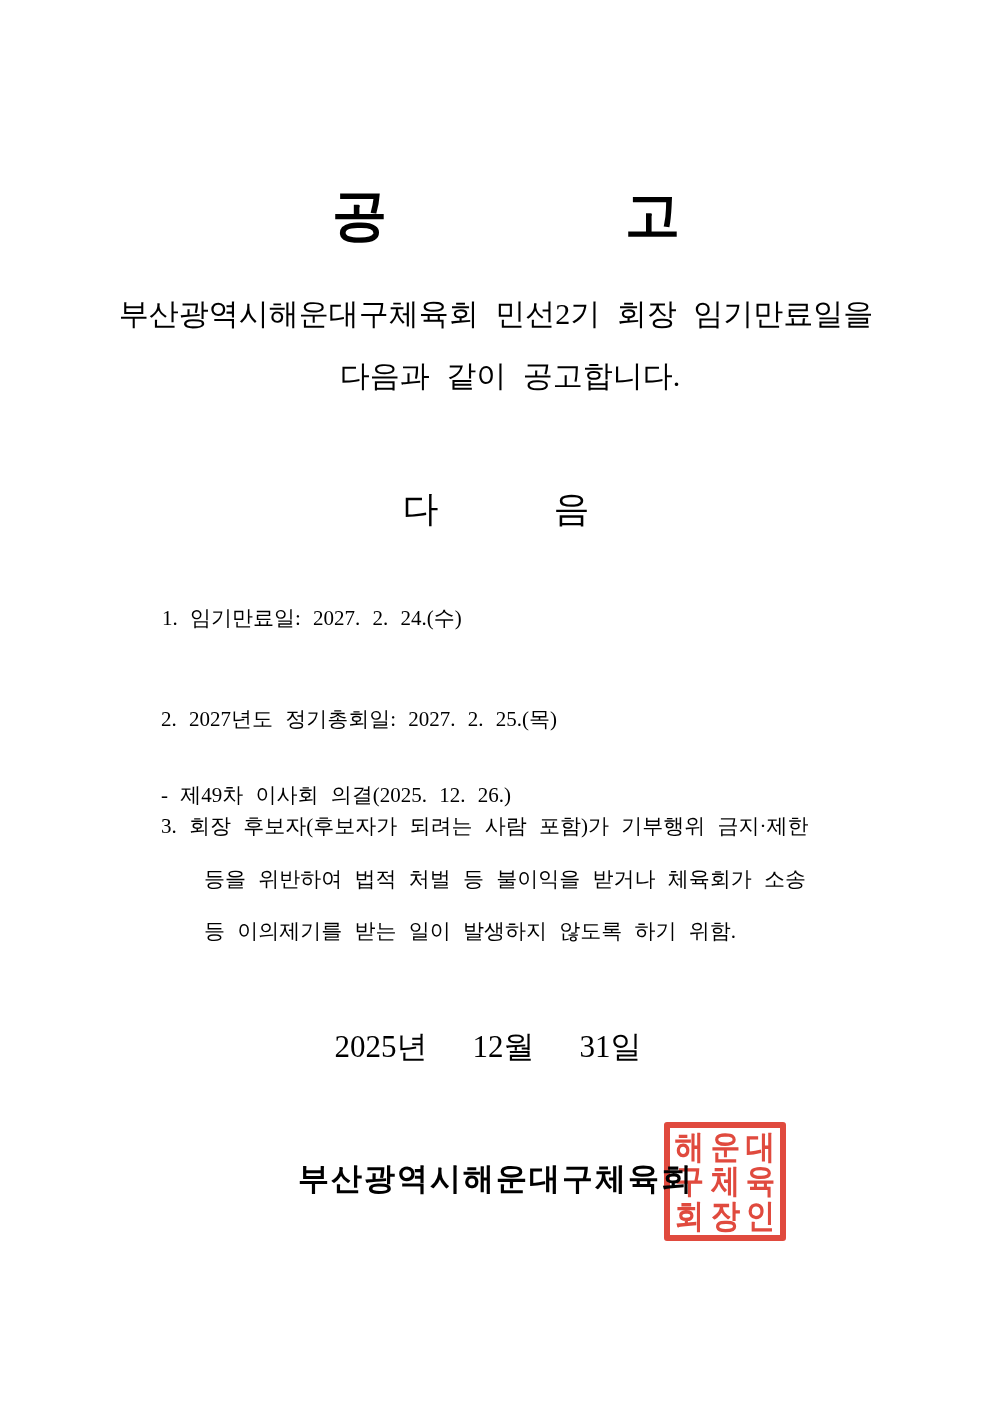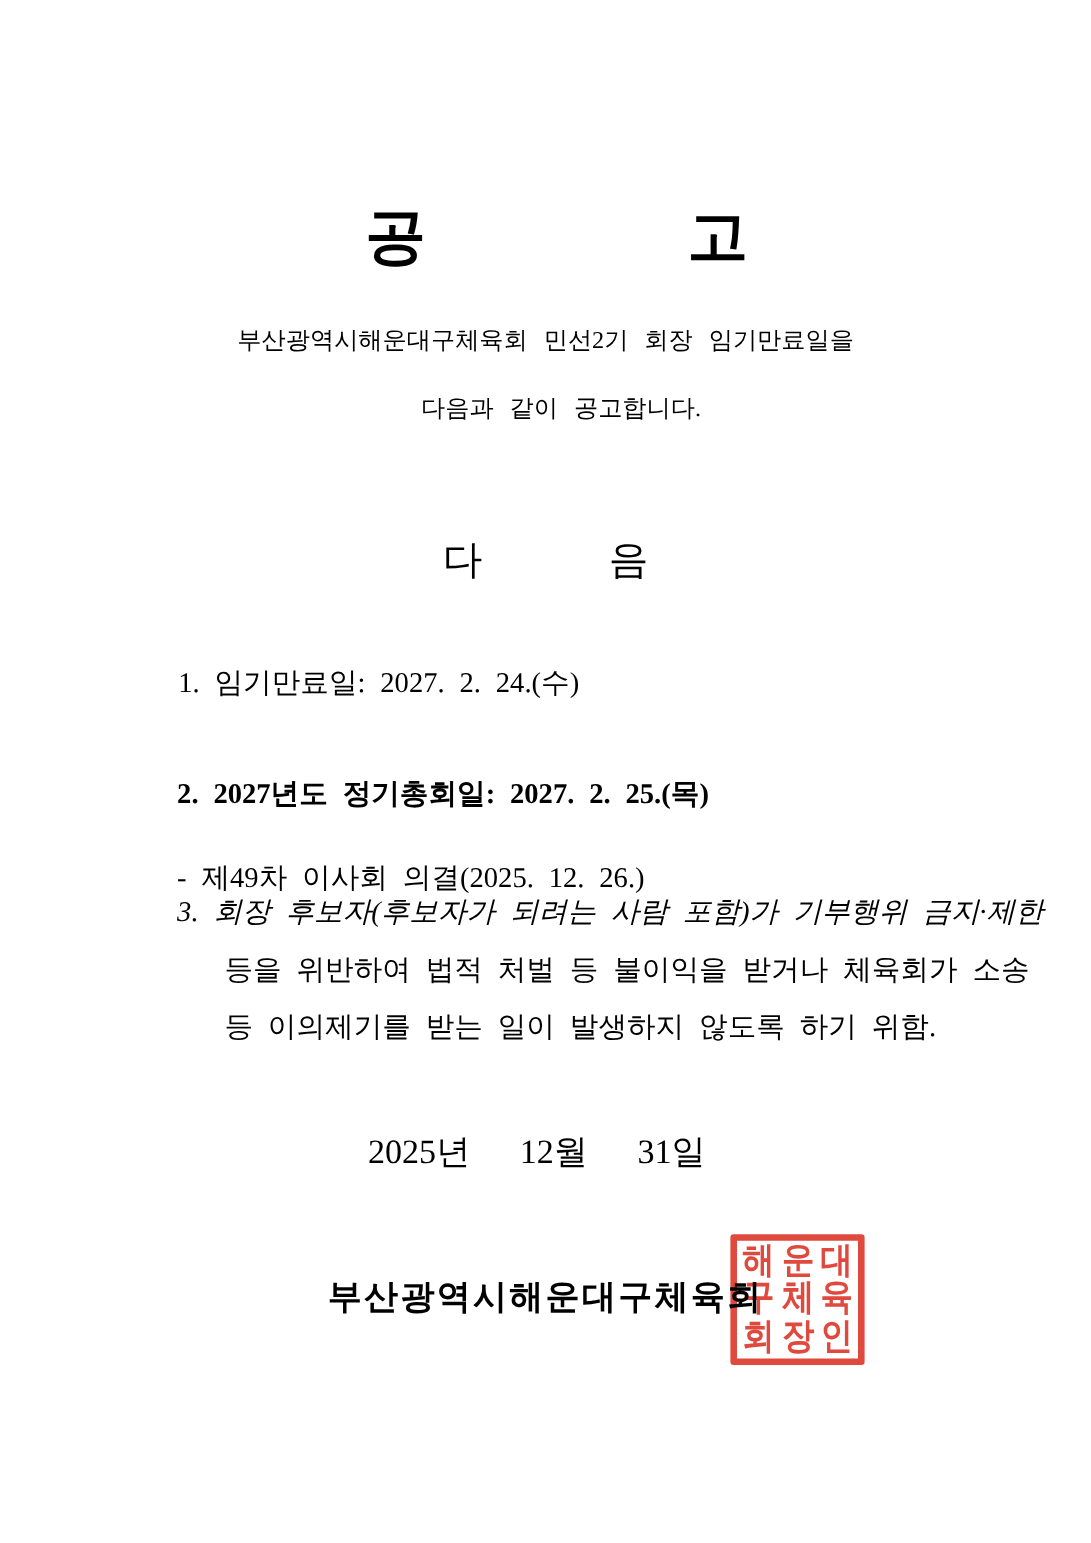--- a/index.html
+++ b/index.html
@@ -35,21 +35,21 @@
     line-height: 1.1;
     transform: translateX(10px);
   }
 
   
   .intro-line {
     position: absolute;
     left: 0;
     right: 0;
     text-align: center;
-    font-size: 22px;
+    font-size: 30px;
     line-height: 1.2;
     word-spacing: 9px;
     white-space: pre;
   }
   .intro-line.l1 { top: 296px; }
   .intro-line.l2 { top: 358px; transform: translateX(14px); }
 
   
   .section-heading {
     position: absolute;
@@ -59,30 +59,30 @@
     display: flex;
     justify-content: center;
     gap: 115px;
     font-size: 36px;
     line-height: 1.1;
   }
 
   
   .list-line {
     position: absolute;
-    font-size: 26px;
+    font-size: 21px;
     line-height: 1.15;
     word-spacing: 7px;
     white-space: pre;
   }
   .list-line.n1 { top: 606px; left: 162px; }
   .list-line.n2 { top: 655px; left: 158px; }
-  .list-line.n3 { top: 707px; left: 161px; font-weight: bold; }
+  .list-line.n3 { top: 707px; left: 161px; }
   .list-line.n4 { top: 783px; left: 161px; }
-  .list-line.n5 { top: 814px; left: 161px; font-style: italic; }
+  .list-line.n5 { top: 814px; left: 161px; }
   .list-line.n6 { top: 867px; left: 204px; }
   .list-line.n7 { top: 919px; left: 204px; }
 
   
   .date-row {
     position: absolute;
     top: 1030px;
     left: 0;
     right: 0;
     display: flex;

